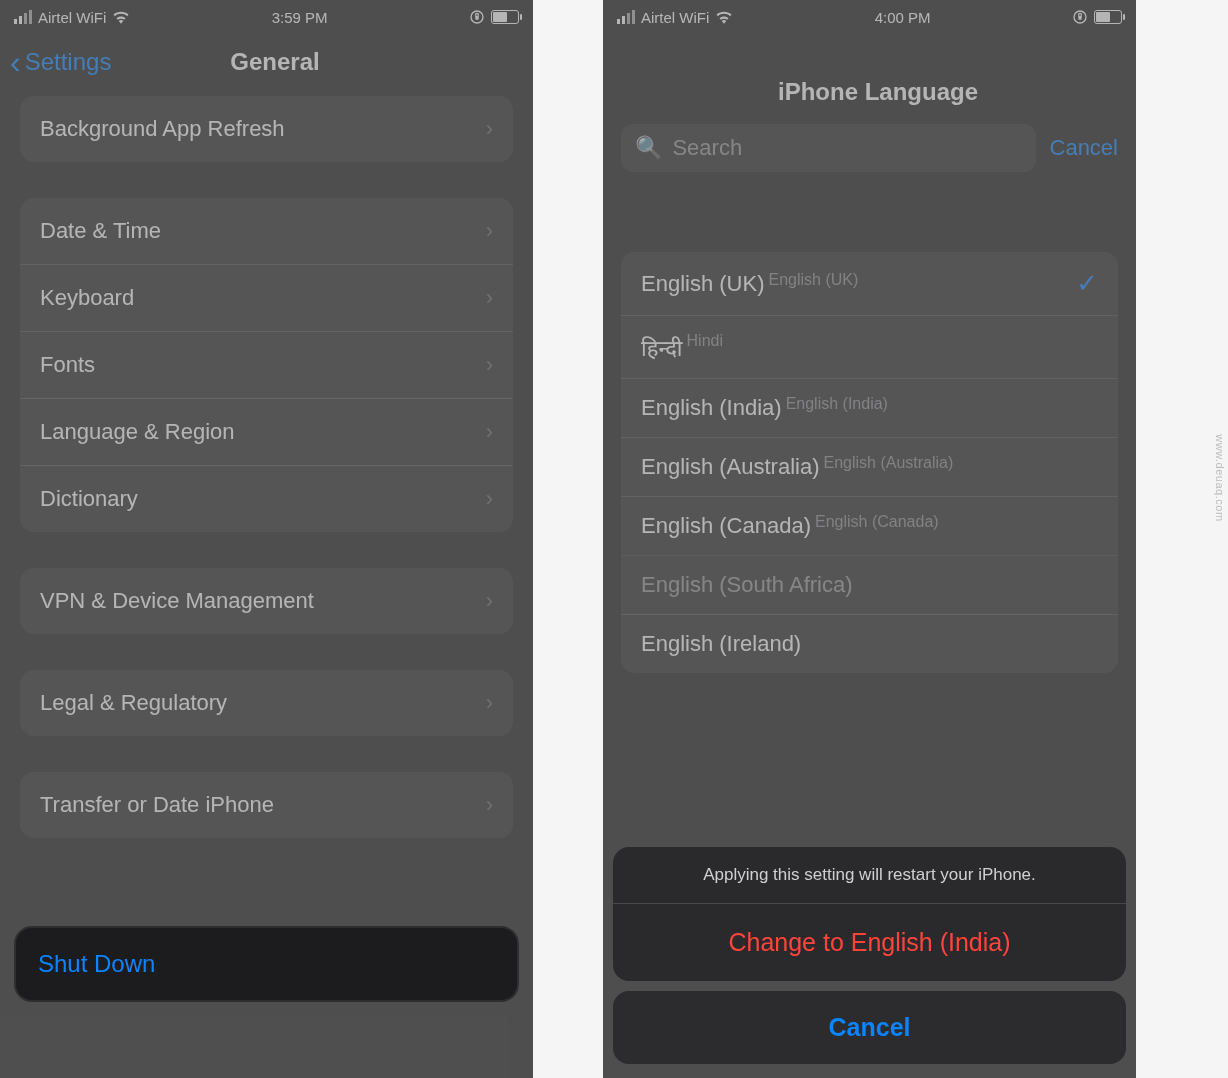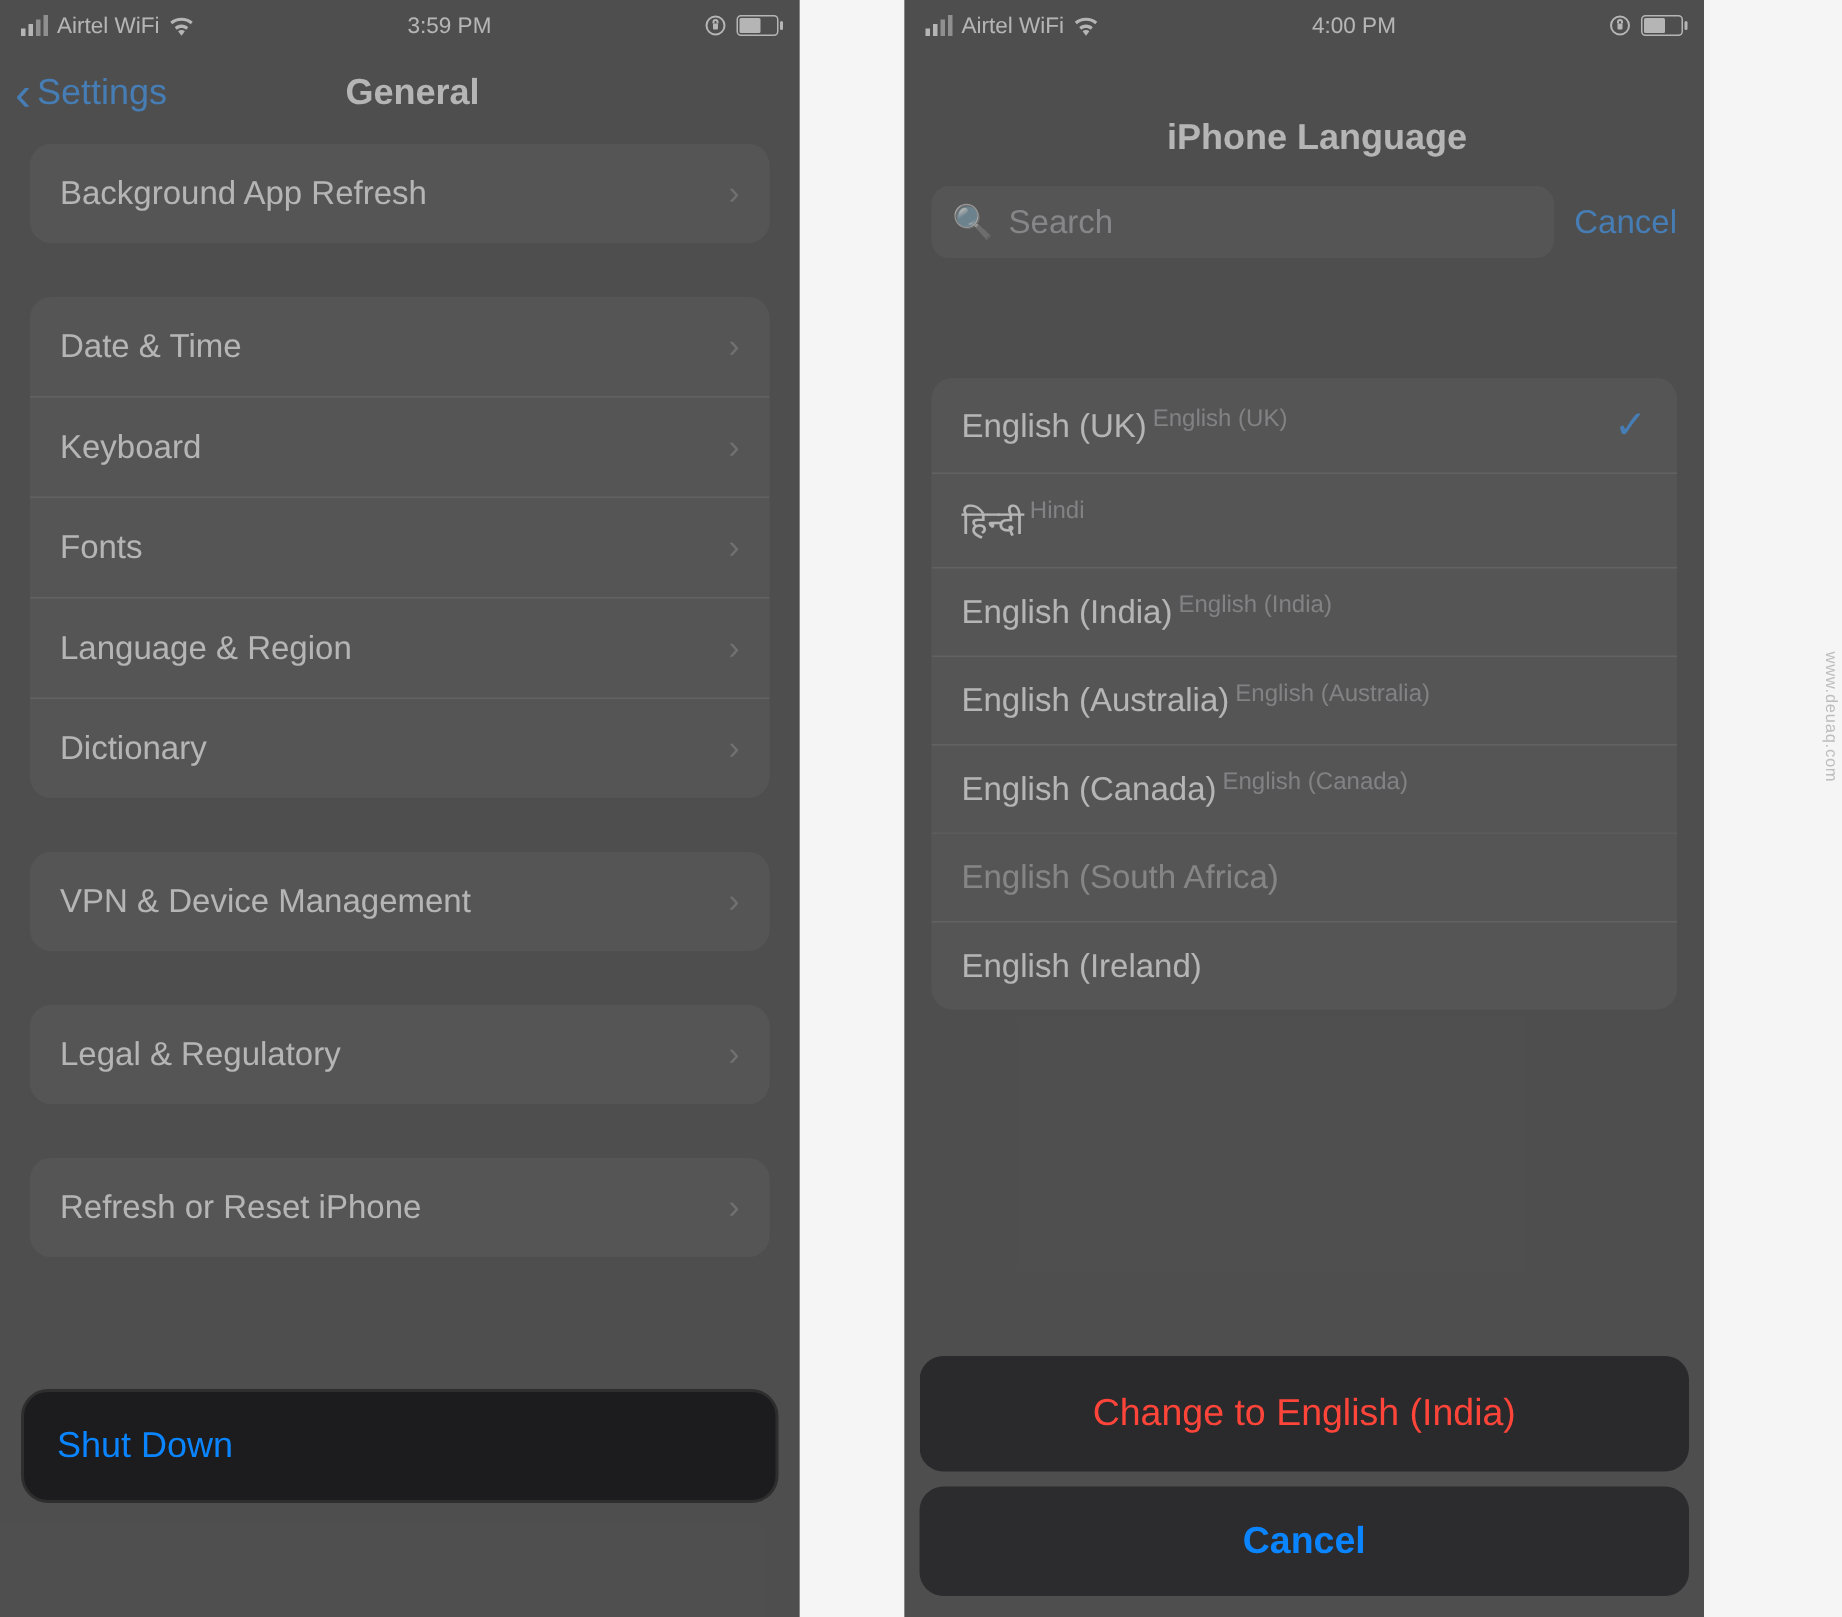--- a/index.html
+++ b/index.html
@@ -241,21 +241,21 @@
         </div>
     </div>
     <div class="group">
       <div class="row">
           <span>Legal &amp; Regulatory</span>
           <span class="chevron-right">›</span>
         </div>
     </div>
     <div class="group">
       <div class="row">
-          <span>Refresh or Reset iPhone</span>
+          <span>Transfer or Date iPhone</span>
           <span class="chevron-right">›</span>
         </div>
     </div>
   </div>
 
   <div class="dim-overlay"></div>
 
   <div class="shutdown-pop">
     <span>Shut Down</span>
   </div>
@@ -343,19 +343,20 @@
       <div class="titles">
           <span class="native">English (Ireland)</span>
         </div>
     </div>
   </div>
 
   <div class="dim-overlay"></div>
 
   <div class="action-sheet">
     <div class="sheet-card">
+      <div class="sheet-msg">Applying this setting will restart your iPhone.</div>
       <div class="sheet-action">Change to English (India)</div>
     </div>
     <div class="sheet-cancel">Cancel</div>
   </div>
 </div>
 
 <div class="watermark">www.deuaq.com</div>
 
 </body></html>

